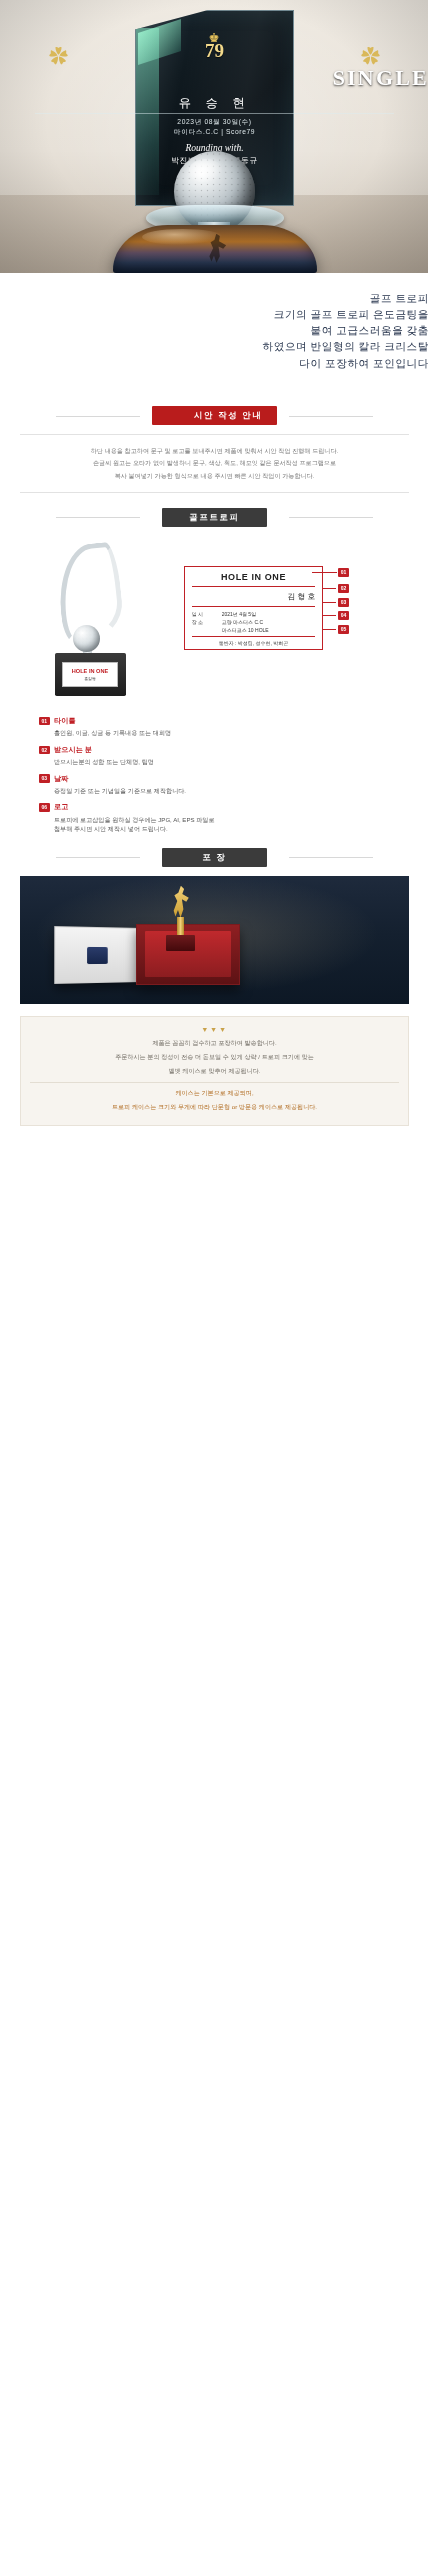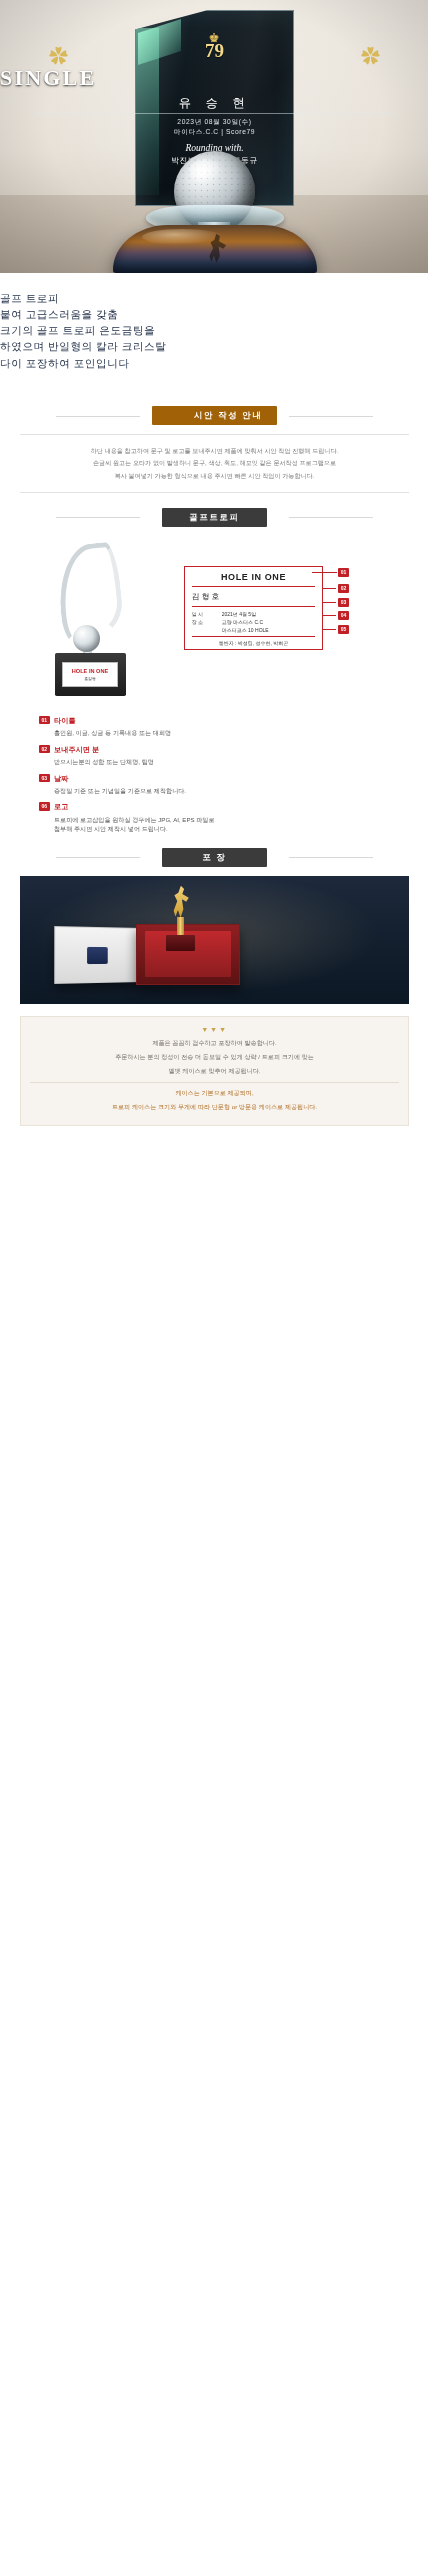--- a/index.html
+++ b/index.html
@@ -61,21 +61,21 @@
     color:#f2d98b; font-size:19px; font-weight:bold;
     font-family:"Liberation Serif", serif;
     text-shadow: 0 0.6px 1.1px rgba(0,0,0,.7);
   }
   .laurel-l, .laurel-r {
     position:absolute; top:41px; color:#d9b85a; font-size:19px;
   }
   .laurel-l { left:49px; }
   .laurel-r { right:49px; transform: scaleX(-1); }
   .single-word {
-    position:absolute; left:0; right:0; top:65px; text-align:left;
+    position:absolute; left:0; right:0; top:65px; text-align:right;
     color:#ffffff; font-size:22px; font-weight:bold; letter-spacing:2.2px;
     font-family:"Liberation Serif", serif;
     text-shadow: 0 1.1px 2.2px rgba(0,0,0,.8);
   }
   .name-kr {
     position:absolute; left:0; right:0; top:95px; text-align:center;
     color:#ffffff; font-size:12.3px; letter-spacing:5.6px;
   }
   .rule-line {
     position:absolute; left:35px; right:35px; top:113px; height:0.6px;
@@ -141,21 +141,21 @@
   }
   .dome-figure {
     position:absolute; left:46%; top:18%; width:21px; height:29px;
     background: rgba(20,14,10,.55);
     clip-path: polygon(45% 0%, 62% 8%, 58% 26%, 92% 40%, 78% 52%, 56% 44%, 62% 78%, 46% 100%, 34% 76%, 22% 96%, 12% 78%, 30% 50%, 18% 30%, 36% 22%);
   }
 
   
   .caption {
     padding: 16.7px 0 19px;
-    text-align:left;
+    text-align:right;
     background:#ffffff;
   }
   .caption p {
     margin: 2.2px 0;
     font-family: "Liberation Serif", serif;
     font-size: 10.6px;
     color:#23314a;
     letter-spacing: 0.6px;
   }
 
@@ -165,21 +165,21 @@
   }
   .sec-head .bar {
     display:inline-block;
     min-width: 105px;
     padding: 3.9px 14.5px;
     background:#3b3b3b;
     color:#ffffff;
     font-size:8.4px; font-weight:bold; letter-spacing:1.7px;
     border-radius:1.1px;
   }
-  .sec-head .bar.red { background:#a16207;padding-left:42px; }
+  .sec-head .bar.red { background:#b91c1c;padding-left:42px; }
   .sec-head .wing {
     position:absolute; top:50%; width:84px; height:0.6px; background:#d8d8d8;
   }
   .sec-head .wing.l { left:56px; }
   .sec-head .wing.r { right:56px; }
 
   
   .notice {
     margin: 9px 20px 0;
     border-top:0.6px solid #e2e2e2;
@@ -242,21 +242,21 @@
     width: 139px; height: 84px;
     border: 1.1px solid #c02026;
     background:#ffffff;
     padding: 5.6px 6.7px;
   }
   .sc-title {
     text-align:center; font-size:9px; font-weight:bold; color:#222; letter-spacing:0.6px;
     border-bottom:0.6px solid #c02026; padding-bottom:3.3px;
   }
   .sc-name {
-    text-align:left; font-size:7.8px; color:#222; margin:4.5px 0 4.5px;
+    text-align:right; font-size:7.8px; color:#222; margin:4.5px 0 4.5px;
     border-bottom:0.6px solid #c02026; padding-bottom:3.9px;
   }
   .sc-row { font-size:5px; color:#333; margin: 1.7px 0; display:flex; }
   .sc-row .k { width:30px; color:#444; }
   .sc-row .v { flex:1; }
   .sc-foot {
     margin-top:3.3px; border-top:0.6px solid #c02026; padding-top:2.8px;
     font-size:5px; color:#333; text-align:center;
   }
   .callout {
@@ -265,21 +265,21 @@
     font-size:5px; font-weight:bold; text-align:center; line-height:8.4px;
     border-radius:1.1px;
   }
   .callout-line {
     position:absolute; height:0.6px; background:#c02026;
   }
 
   
   .numlist { margin: 7.8px 39px 0; }
   .nl-item { margin: 0 0 7.2px; }
-  .nl-head { display:flex; align-items:flex-start; }
+  .nl-head { display:flex; align-items:center; }
   .nl-badge {
     width:10.6px; height:8.4px; background:#c02026; color:#fff;
     font-size:5px; font-weight:bold; text-align:center; line-height:8.4px;
     border-radius:1.1px; margin-right:4.5px; flex:0 0 auto;
   }
   .nl-title { font-size:7.2px; font-weight:bold; color:#c02026; }
   .nl-desc { margin: 2.2px 0 0 15px; font-size:6.1px; color:#555; line-height:1.55; }
 
   
   .pack-photo {
@@ -381,22 +381,22 @@
     <div class="saucer"></div>
     <div class="stem"></div>
     <div class="dome">
       <div class="dome-hl"></div>
       <div class="dome-figure"></div>
     </div>
   </div>
 
   <div class="caption">
     <p>골프 트로피</p>
+    <p>크기의 골프 트로피 은도금팅을</p>
     <p>붙여 고급스러움을 갖춤</p>
-    <p>크기의 골프 트로피 은도금팅을</p>
     <p>하였으며 반일형의 칼라 크리스탈</p>
     <p>다이 포장하여 포인입니다</p>
   </div>
 
   <div class="sec-head">
     <span class="wing l"></span>
     <span class="wing r"></span>
     <span class="bar red">시안 작성 안내</span>
   </div>
   <div class="notice">
@@ -462,21 +462,21 @@
     <div class="nl-item">
       <div class="nl-head">
         <span class="nl-badge">01</span>
         <span class="nl-title">타이틀</span>
       </div>
       <div class="nl-desc">홀인원, 이글, 싱글 등 기록내용 또는 대회명</div>
     </div>
     <div class="nl-item">
       <div class="nl-head">
         <span class="nl-badge">02</span>
-        <span class="nl-title">보내주시면 분</span>
+        <span class="nl-title">받으시는 분</span>
       </div>
       <div class="nl-desc">받으시는분의 성함 또는 단체명, 팀명</div>
     </div>
     <div class="nl-item">
       <div class="nl-head">
         <span class="nl-badge">03</span>
         <span class="nl-title">날짜</span>
       </div>
       <div class="nl-desc">증정일 기준 또는 기념일을 기준으로 제작합니다.</div>
     </div>

